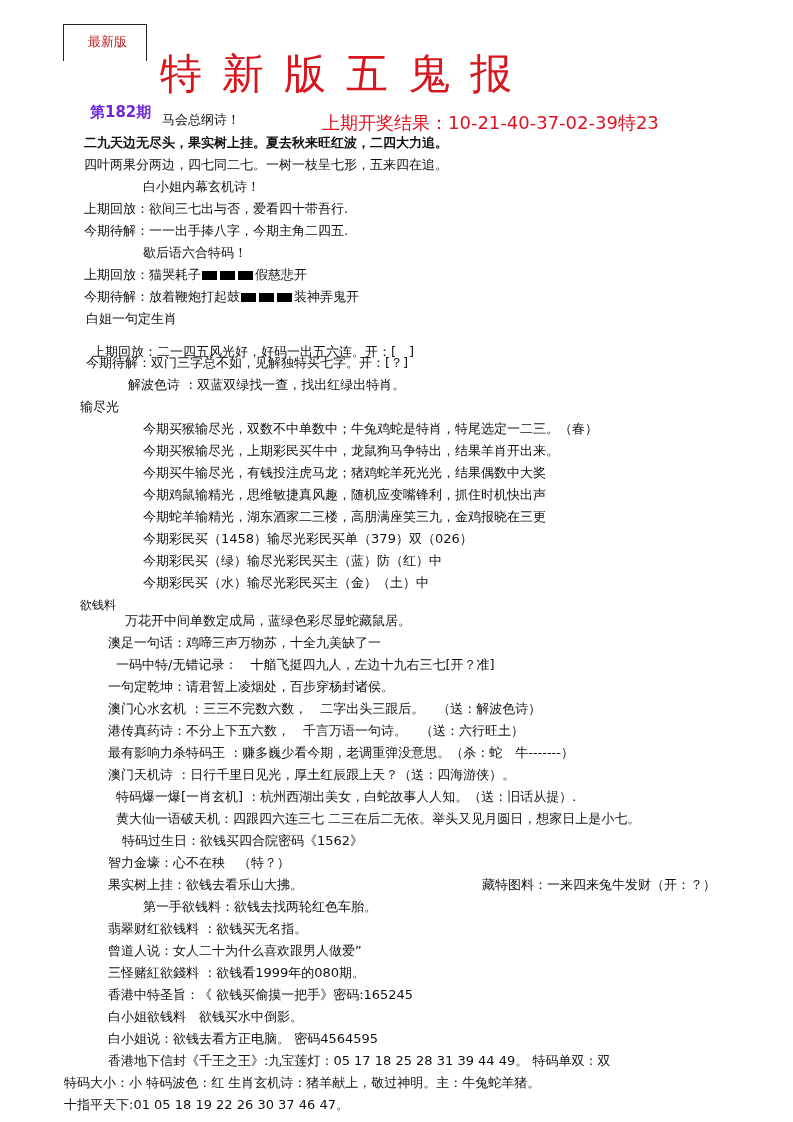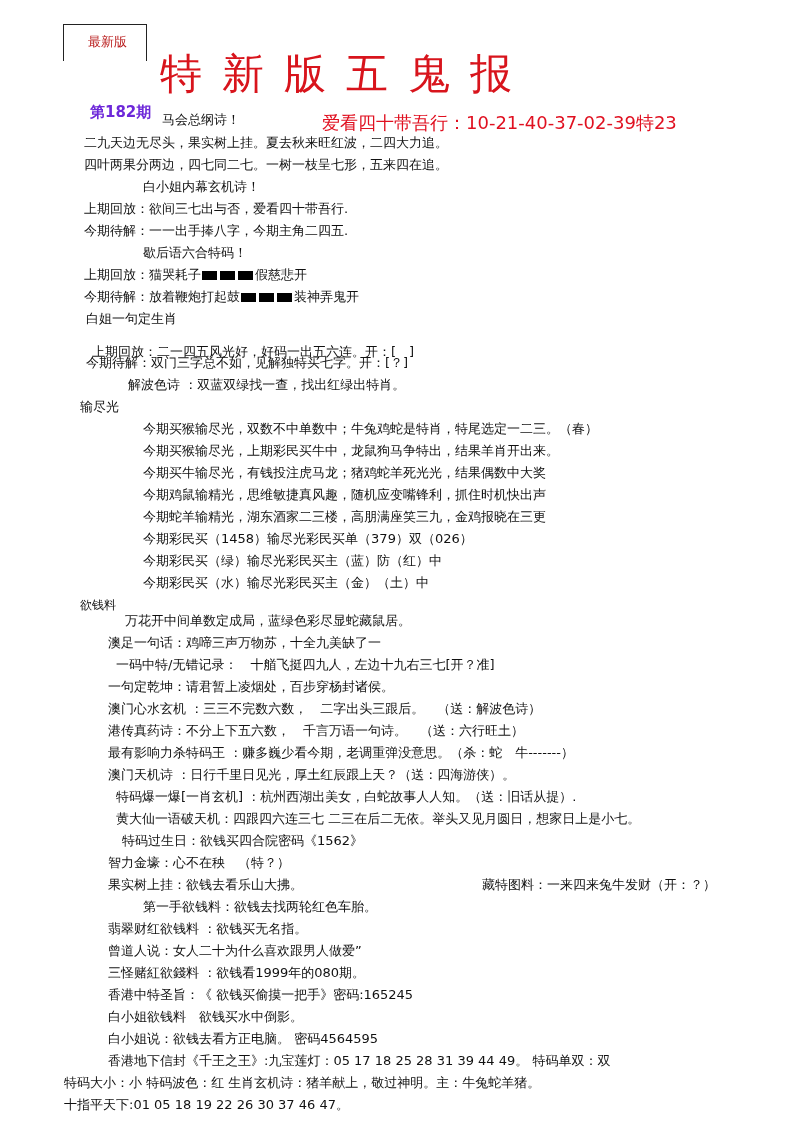--- a/index.html
+++ b/index.html
@@ -18,25 +18,25 @@
 </style>
 </head>
 <body>
 
 <div class="badge-box">
   <span class="badge-text">最新版</span>
 </div>
 <div class="title">特新版五鬼报</div>
 <div class="issue">第182期</div>
 <div class="result">
-  <span>爱看四十带吾行：</span><span>10-21-40-37-02-39特23</span>
+  <span>上期开奖结果：</span><span>10-21-40-37-02-39特23</span>
 </div>
 
 <div class="line" style="left:162px;top:112px;font-family:Liberation Mono, monospace;">马会总纲诗！</div>
-<div class="line" style="left:84px;top:134px;">二九天边无尽头，果实树上挂。夏去秋来旺红波，二四大力追。</div>
+<div class="line" style="left:84px;top:134px;font-weight:bold;">二九天边无尽头，果实树上挂。夏去秋来旺红波，二四大力追。</div>
 <div class="line" style="left:84px;top:156px;">四叶两果分两边，四七同二七。一树一枝呈七形，五来四在追。</div>
 
 <div class="line" style="left:143px;top:178px;">白小姐内幕玄机诗！</div>
 <div class="line" style="left:84px;top:200px;">上期回放：欲间三七出与否，爱看四十带吾行.</div>
 <div class="line" style="left:84px;top:222px;">今期待解：一一出手捧八字，今期主角二四五.</div>
 
 <div class="line" style="left:143px;top:244px;">歇后语六合特码！</div>
 <div class="line" style="left:84px;top:266px;">
   <span>上期回放：猫哭耗子</span><span class="redact"></span><span>假慈悲开</span>
 </div>

